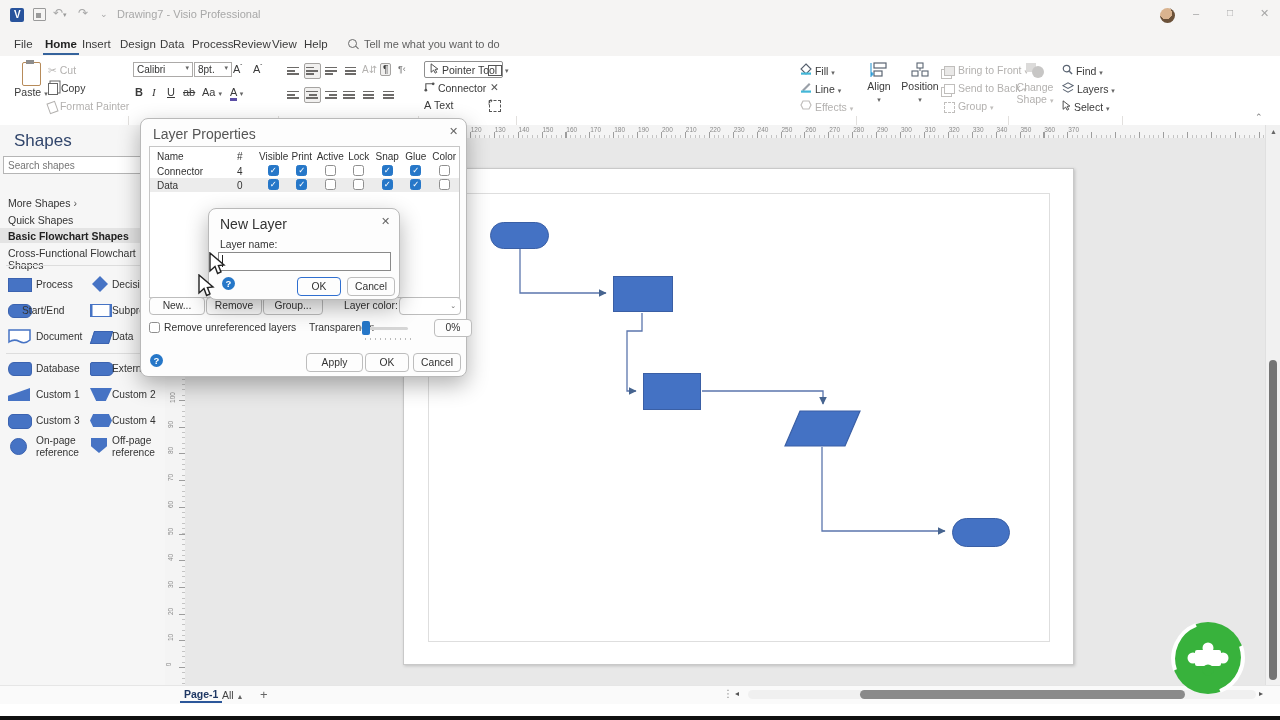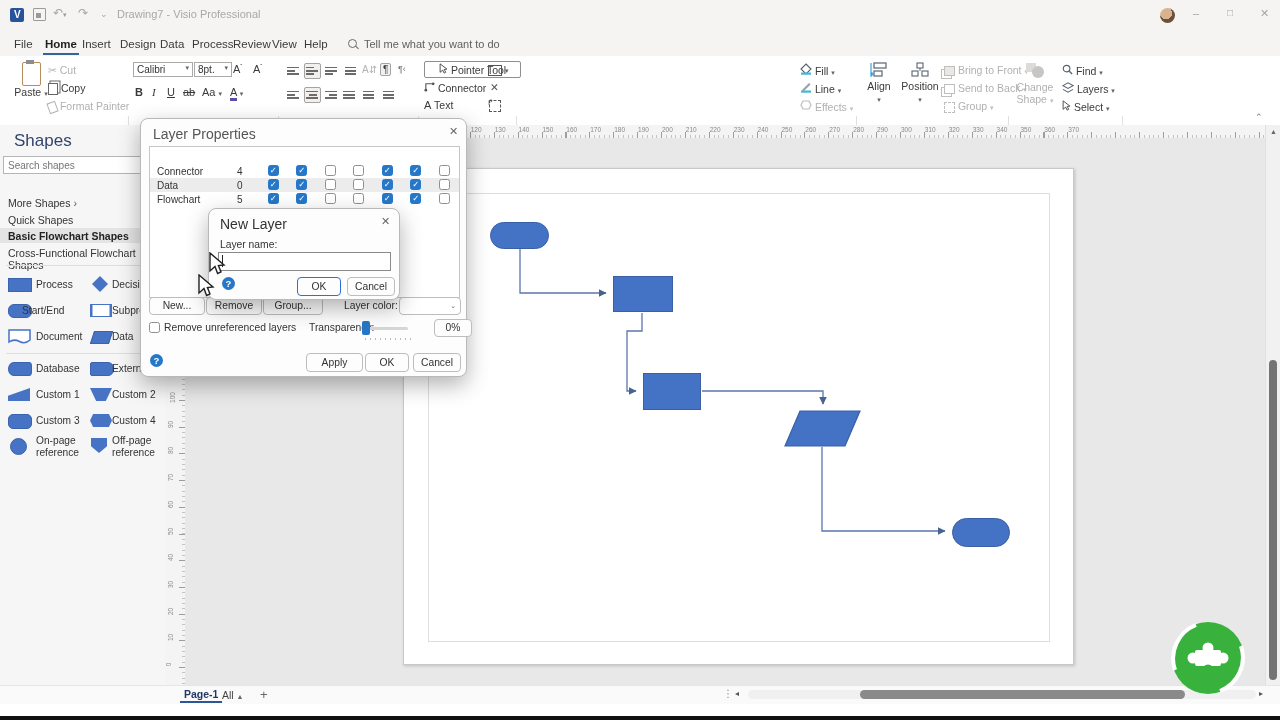--- a/index.html
+++ b/index.html
@@ -173,21 +173,21 @@
         <i style="width:11px"></i>
         <i style="width:11px"></i>
       </span>
     <span class="bars" style="position:absolute;left:382px;top:32px">
         <i style="width:11px"></i>
         <i style="width:11px"></i>
         <i style="width:11px"></i>
       </span>
     <div class="sep" style="left:418px"></div>
 
-    <span class="rbtn boxed" style="left:424px;top:5px;padding:1px 14px;background:#fff;border-color:#8f8f8f">
+    <span class="rbtn boxed" style="left:424px;top:5px;padding:1px 5px;background:#fff;border-color:#8f8f8f">
       <svg width="9" height="11" viewBox="0 0 10 13">
           <path d="M1,1 V11 L4,8.4 L5.8,12 L7.6,11 L5.8,7.6 L9,7.2 Z" fill="#fff" stroke="#333" stroke-width="1"></path>
         </svg>
       <span>Pointer Tool</span></span>
     <span class="rbtn" style="left:488px;top:7px"><span class="ic" style="width:12px;height:9px;border:1.2px solid #555"></span> <span class="arrow-d">▾</span></span>
     <span class="rbtn" style="left:424px;top:25px">
       <svg width="11" height="11" viewBox="0 0 12 12">
           <path d="M2,10 V3 H10" fill="none" stroke="#555" stroke-width="1.2"></path>
           <circle cx="2" cy="10" r="1.5" fill="#555"></circle>
           <circle cx="10" cy="3" r="1.5" fill="#555"></circle>
@@ -430,45 +430,45 @@
 
   <div class="abs" style="left:1265px;top:125px;width:15px;height:560px;background:#f1f1f1;border-left:1px solid #e0e0e0">
     <span style="position:absolute;left:4px;top:3px;font-size:7px;color:#666">▲</span>
     <span style="position:absolute;left:3px;top:235px;width:8px;height:320px;background:#747474;border-radius:4px"></span>
   </div>
 
   <div class="dlg" style="left:140px;top:118px;width:325px;height:257px;z-index:50">
     <span class="dtitle" style="left:12px;top:7px;color:#555">Layer Properties</span>
     <span class="dx" style="left:308px;top:6px">✕</span>
     <div style="position:absolute;left:8px;top:27px;width:309px;height:150px;background:#fff;border:1px solid #c6c6c6">
+      <div class="lp-row" style="top:2px;font-weight:normal;color:#333">
+        <span class="col-name">Name</span>
+          <span class="col-num">#</span>
+        <span class="col-c">Visible</span>
+          <span class="col-c">Print</span>
+        <span class="col-c">Active</span>
+          <span class="col-c">Lock</span>
+        <span class="col-c">Snap</span>
+          <span class="col-c">Glue</span>
+        <span class="col-c">Color</span>
+      </div>
       <div class="lp-row" style="top:17px">
         <span class="col-name">Connector</span>
           <span class="col-num">4</span>
         <span class="col-c"><span class="cb on"></span></span>
         <span class="col-c"><span class="cb on"></span></span>
         <span class="col-c"><span class="cb"></span></span>
         <span class="col-c"><span class="cb"></span></span>
         <span class="col-c"><span class="cb on"></span></span>
         <span class="col-c"><span class="cb on"></span></span>
         <span class="col-c"><span class="cb"></span></span>
       </div>
       <div class="lp-row" style="top:31px;background:#ececec">
         <span class="col-name">Data</span>
           <span class="col-num">0</span>
-        <span class="col-c"><span class="cb on"></span></span>
-        <span class="col-c"><span class="cb on"></span></span>
-        <span class="col-c"><span class="cb"></span></span>
-        <span class="col-c"><span class="cb"></span></span>
-        <span class="col-c"><span class="cb on"></span></span>
-        <span class="col-c"><span class="cb on"></span></span>
-        <span class="col-c"><span class="cb"></span></span>
-      </div>
-      <div class="lp-row" style="top:45px">
-        <span class="col-name">Flowchart</span>
-          <span class="col-num">5</span>
         <span class="col-c"><span class="cb on"></span></span>
         <span class="col-c"><span class="cb on"></span></span>
         <span class="col-c"><span class="cb"></span></span>
         <span class="col-c"><span class="cb"></span></span>
         <span class="col-c"><span class="cb on"></span></span>
         <span class="col-c"><span class="cb on"></span></span>
         <span class="col-c"><span class="cb"></span></span>
       </div>
     </div>
     <span class="btn" style="left:8px;top:178px;width:54px;height:16px;line-height:16px">New...</span>

